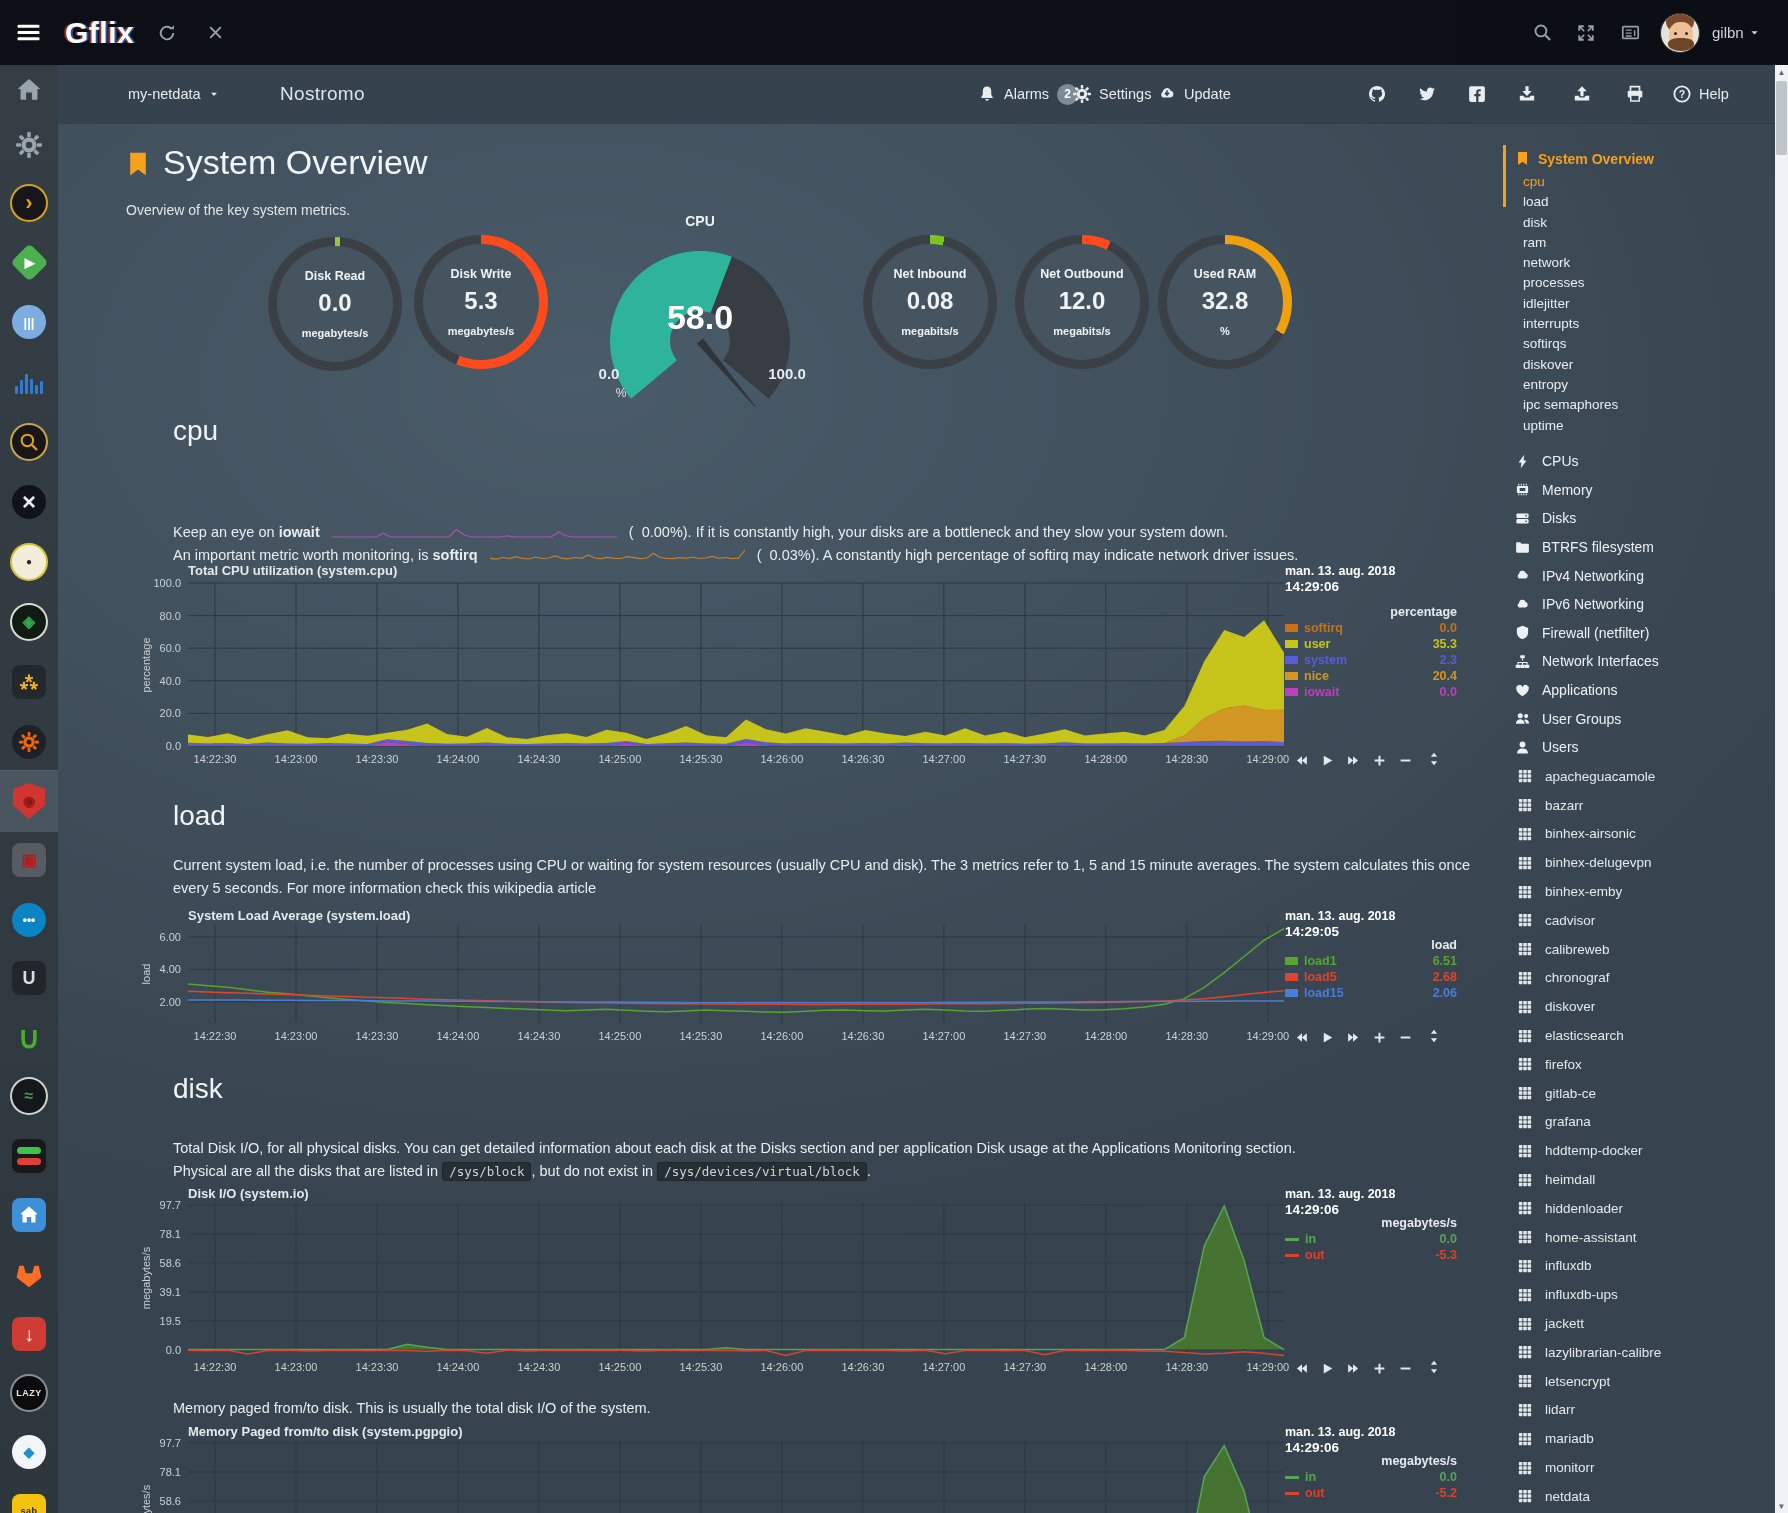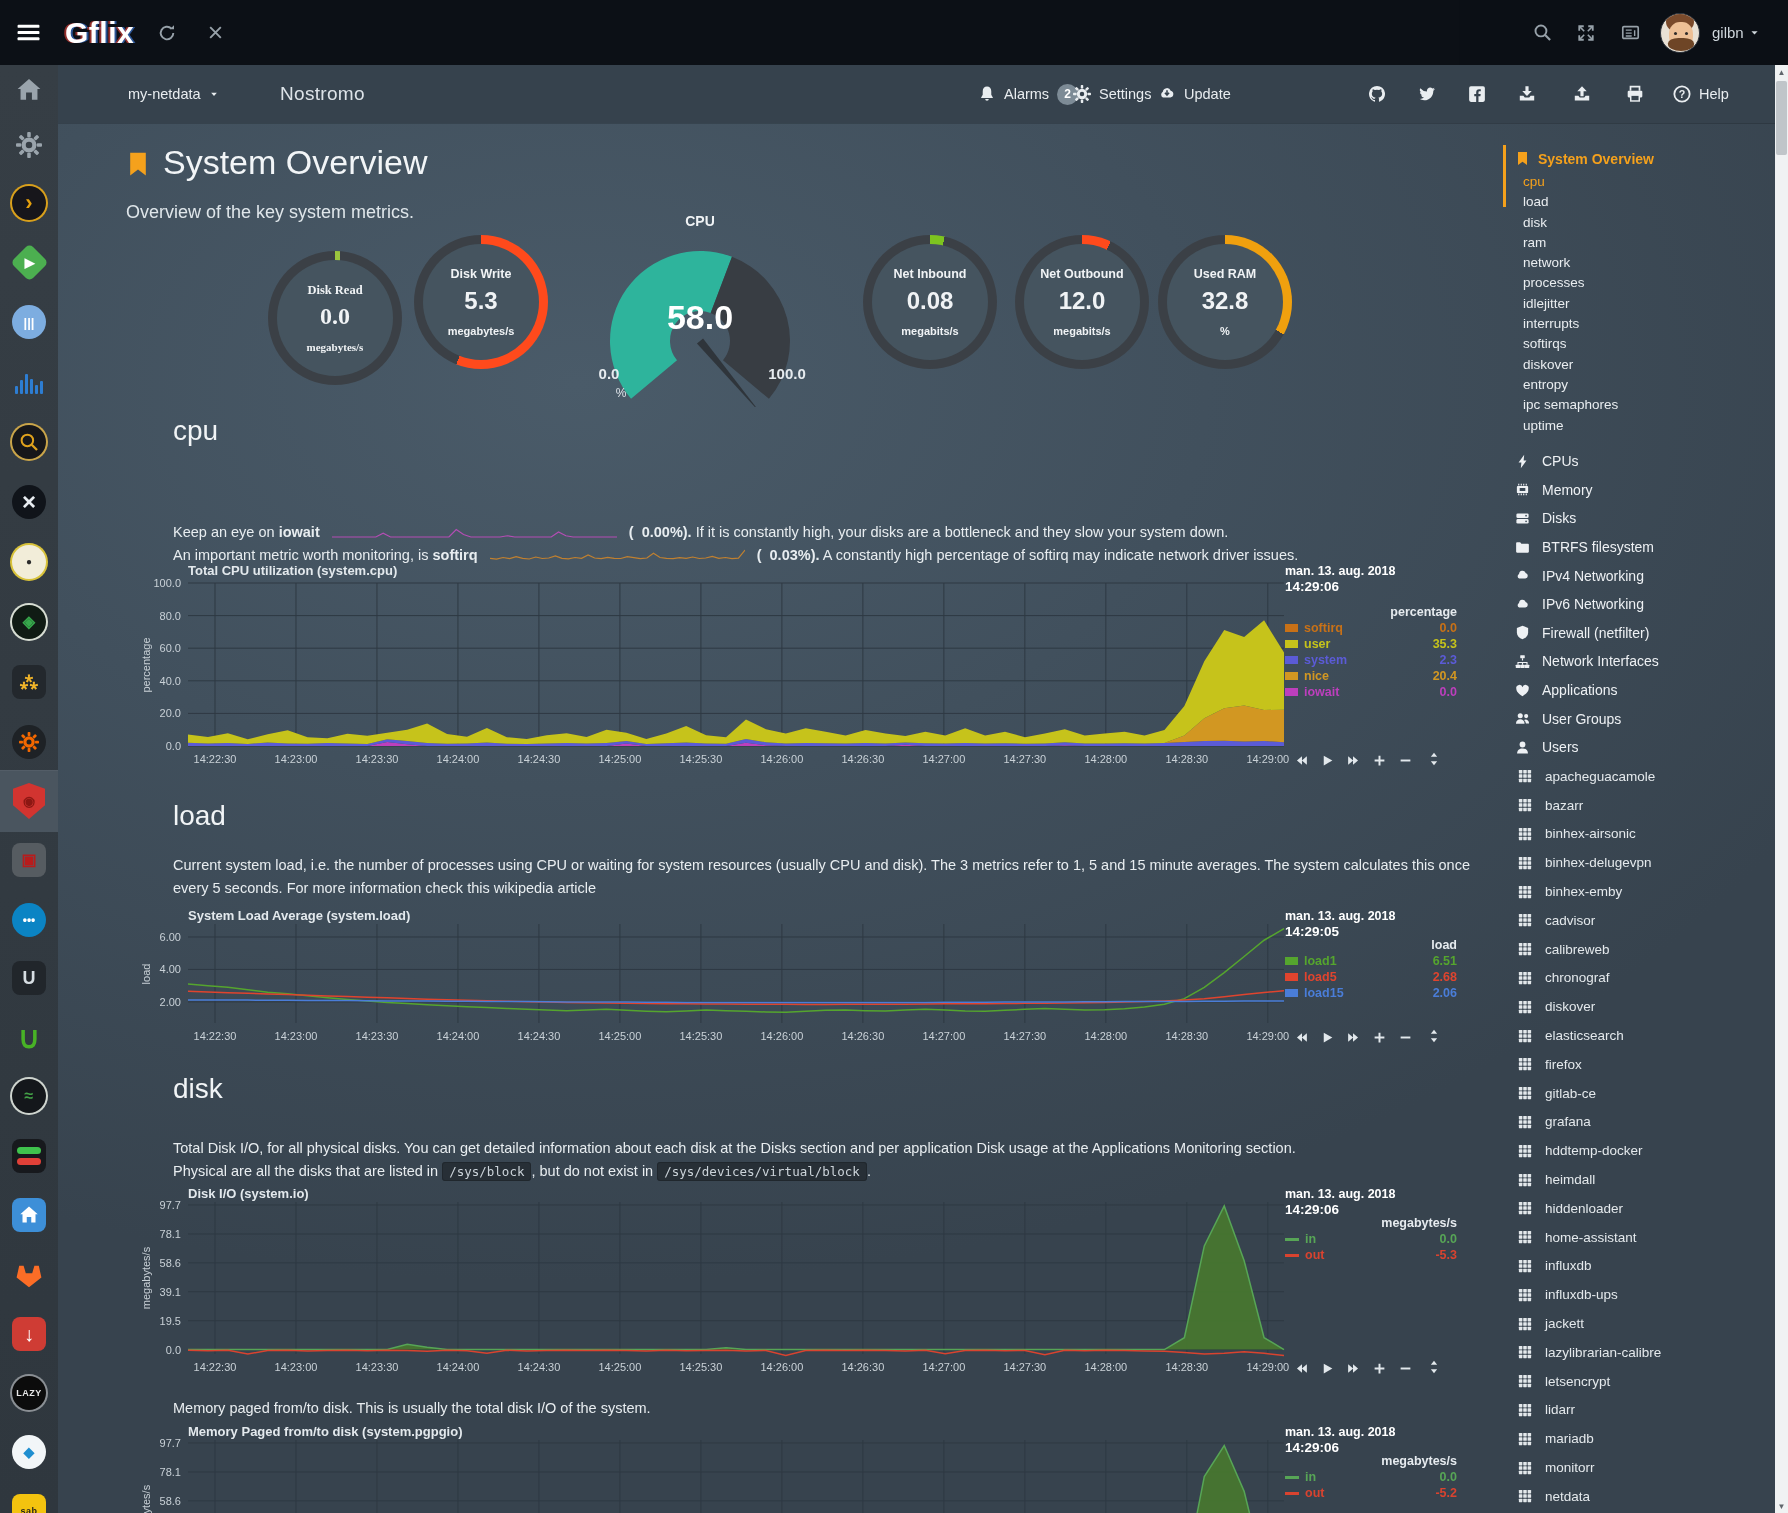--- a/index.html
+++ b/index.html
@@ -33,25 +33,25 @@
 .pills{display:flex;flex-direction:column;gap:4px;align-items:center}
 .pills i{width:24px;height:7px;border-radius:4px}
 
 #nd{position:absolute;left:58px;top:65px;width:1730px;height:1448px;overflow:hidden;background:radial-gradient(1400px 900px at 30% 22%,#4a5b69 0%,#41505d 45%,#37434e 100%)}
 #nd-header{position:absolute;left:0;top:0;width:1730px;height:58px;background:#36424d;box-shadow:0 1px 0 rgba(0,0,0,.18)}
 .ndh-item{position:absolute;top:0;height:58px;display:flex;align-items:center;gap:8px;color:#e9edf0;font-size:14.5px;cursor:pointer}
 #nd-host{font-size:19px;color:#dde3e8;letter-spacing:.3px;cursor:default}
 .badge{min-width:21px;height:21px;border-radius:11px;background:#7d8b96;color:#fff;font-size:12px;font-weight:700;display:flex;align-items:center;justify-content:center;padding:0 5px}
 
 .pg-title{font-size:34px;font-weight:400;color:#f2f5f7}
-.pg-sub{font-size:18px;color:#dfe6ea}
+.pg-sub{font-size:14px;color:#dfe6ea}
 .h-sec{font-size:28px;font-weight:400;color:#f1f4f6}
 .desc{font-size:14.5px;color:#e8edf0;line-height:23px;width:1320px}
 .kw{font-weight:700}
-.note{font-weight:700}
+.note{font-weight:400}
 code{background:#272f36;border:1px solid #20272d;border-radius:3px;padding:1px 6px;font-family:"DejaVu Sans Mono",monospace;font-size:12.5px;color:#ccd4da}
 .wiki-link{cursor:pointer}
 
 .gauge-box{position:absolute;text-align:center}
 .ring{position:relative;width:134px;height:134px;border-radius:50%}
 .ring .hole{position:absolute;inset:9px;border-radius:50%;background:#45545f}
 .ring .t{position:absolute;left:0;right:0;font-weight:700;color:#f0f3f5}
 .g-label{top:32px;font-size:12.5px}
 .g-value{top:52px;font-size:24px}
 .g-units{top:90px;font-size:11px;font-weight:400;color:#e2e8ec}
@@ -509,21 +509,21 @@
 
   <div class="abs" style="left:67px;top:82px">
       <svg class="ic" style="width:26px;height:34px;color:#f5a11c">
         <use href="#i-bookmark"></use>
       </svg>
     </div>
   <div class="abs pg-title" style="left:105px;top:78px">System Overview</div>
   <div class="abs pg-sub" style="left:68px;top:137px">Overview of the key system metrics.</div>
 
   <div id="gauges">
-      <div class="gauge-box" style="left: 202px; top: 186px; width: 150px; height: 160px; position: absolute; font-family: Liberation Serif, serif;">
+      <div class="gauge-box" style="left: 202px; top: 172px; width: 150px; height: 160px; position: absolute;">
         <div class="ring" style="margin: 0px auto; background: conic-gradient(rgb(155, 197, 61) 1.3%, rgb(59, 64, 70) 1.3%, rgb(59, 64, 70) 100%);">
           <div class="hole"></div>
           <div class="t g-label">Disk Read</div>
           <div class="t g-value">0.0</div>
           <div class="t g-units">megabytes/s</div>
         </div>
       </div>
       <div class="gauge-box" style="left: 348px; top: 170px; width: 150px; height: 160px; position: absolute;">
         <div class="ring" style="margin: 0px auto; background: conic-gradient(rgb(255, 74, 28) 56%, rgb(59, 64, 70) 56%, rgb(59, 64, 70) 100%);">
           <div class="hole"></div>

